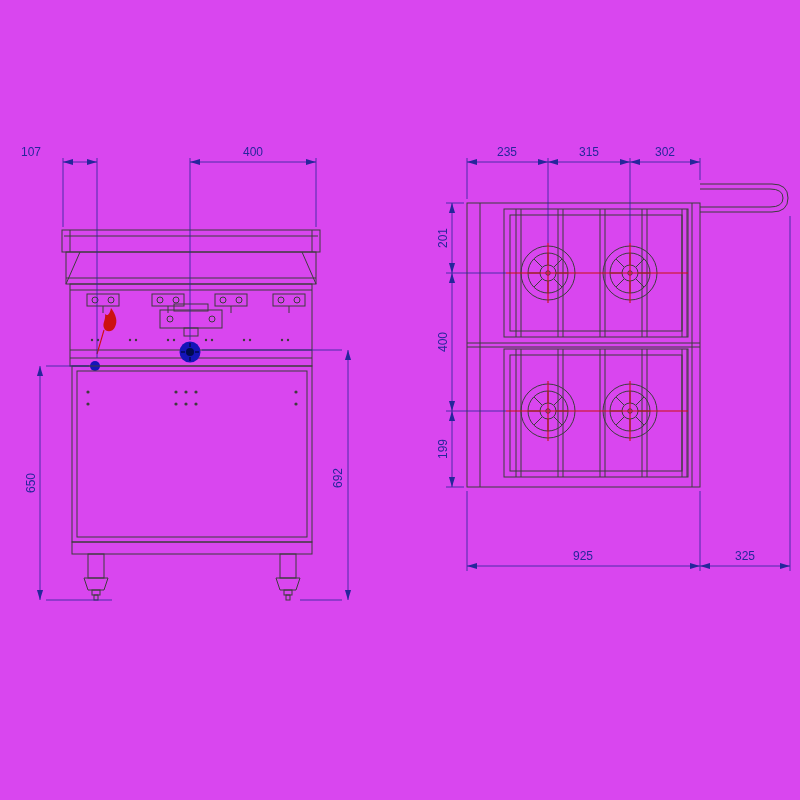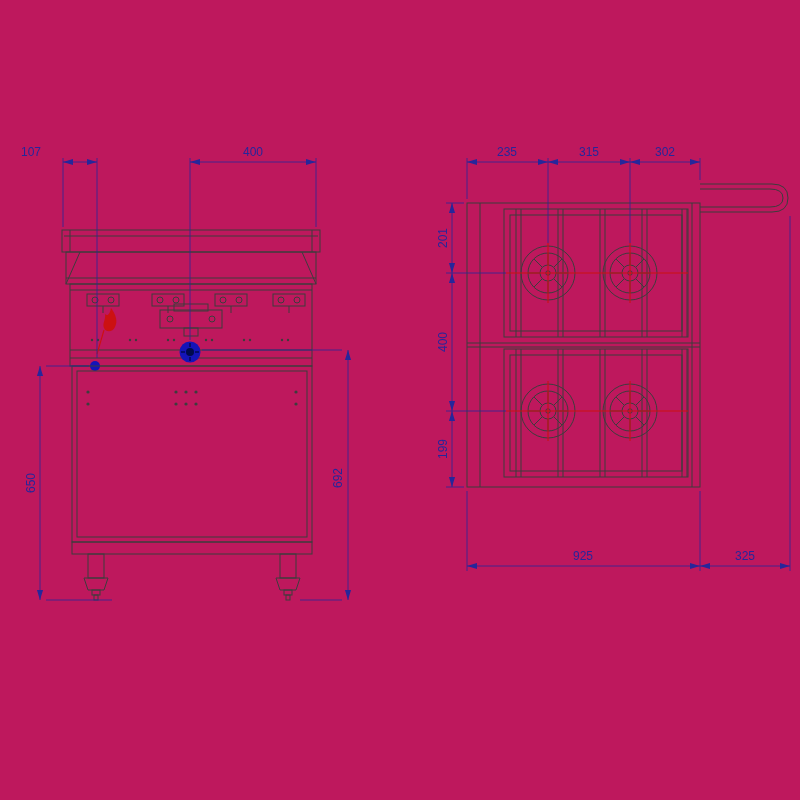--- a/index.html
+++ b/index.html
@@ -2,21 +2,21 @@
 <html style="--dimension: #26269b; --line: #3d3d3d; --accent-red: #cc1111; --accent-blue: #1414b8;"><head>
 <meta charset="utf-8">
 <style>
   :root{
     --dimension:#26269b;
     --line:#3d3d3d;
     --accent-red:#cc1111;
     --accent-blue:#1414b8;
   }
   html,body{margin:0;padding:0;background:#ffffff;}
-  .canvas{width:800px;height:800px;background:#be185d;position:relative;overflow:hidden;}
+  .canvas{width:800px;height:800px;background:#d946ef;position:relative;overflow:hidden;}
   svg{display:block;}
   .ln{stroke:var(--line);stroke-width:1;fill:none;}
   .lnf{fill:var(--line);stroke:none;}
   .dim{stroke:var(--dimension);stroke-width:0.8;fill:none;}
   .dimtxt{fill:var(--dimension);font-family:"Liberation Sans",sans-serif;font-size:12px;text-anchor:middle;}
   .red{stroke:var(--accent-red);stroke-width:1.1;fill:none;}
   .redf{fill:var(--accent-red);stroke:none;}
   .bluef{fill:var(--accent-blue);stroke:none;}
   .dimarrow{fill:var(--dimension);}
 </style>

